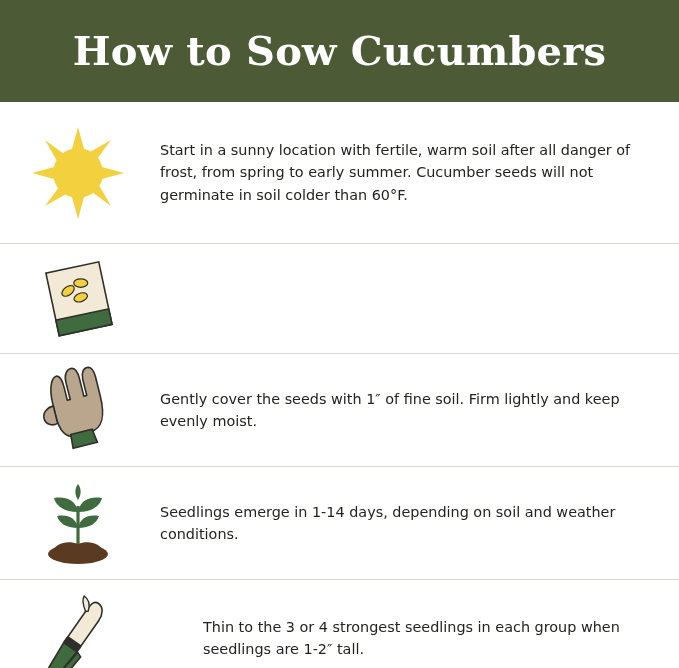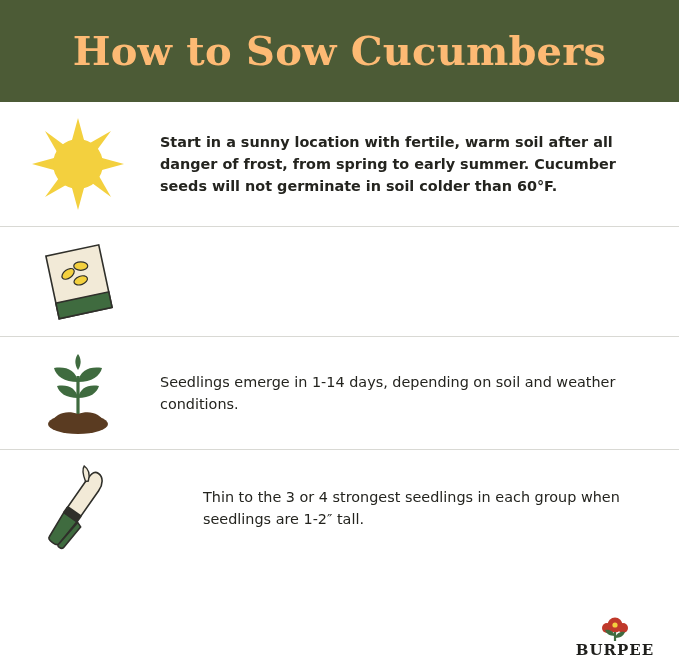--- a/index.html
+++ b/index.html
@@ -23,21 +23,21 @@
     height: 102px;
     background: #4c5b36;
     display: flex;
     align-items: center;
     justify-content: center;
   }
   .header-title {
     font-family: "DejaVu Serif", "Liberation Serif", serif;
     font-weight: bold;
     font-size: 40px;
-    color: #fdba74;
+    color: #ffffff;
     letter-spacing: 0.2px;
     text-align: center;
     line-height: 1.05;
   }
   .steps {
     position: relative;
   }
   .step {
     display: flex;
     align-items: center;
@@ -57,21 +57,21 @@
     justify-content: center;
   }
   .step-text {
     font-family: "DejaVu Sans", "Liberation Sans", sans-serif;
     font-size: 14.4px;
     line-height: 1.55;
     color: #24241f;
     padding-left: 12px;
     padding-right: 10px;
   }
-  .h-sun    { height: 125px; font-weight: bold; }
+  .h-sun    { height: 142px; }
   .h-seed   { height: 110px; }
   .h-glove  { height: 113px; }
   .h-sprout { height: 113px; }
   .h-prune  { height: 116px; }
 
   .logo {
     position: absolute;
     right: 18px;
     bottom: 10px;
     width: 92px;
@@ -127,20 +127,35 @@
             <rect x="24" y="10" width="54" height="64" fill="#f2ead7" stroke="#2f2f2a" stroke-width="1.6"></rect>
             <path d="M24 58 L78 58 L78 74 L24 74 Z" fill="#3f6b3f" stroke="#2f2f2a" stroke-width="1.6"></path>
             <ellipse cx="42" cy="32" rx="7" ry="4.2" fill="#f3d03e" stroke="#2f2f2a" stroke-width="1.2" transform="rotate(-25 42 32)"></ellipse>
             <ellipse cx="56" cy="27" rx="7" ry="4.2" fill="#f3d03e" stroke="#2f2f2a" stroke-width="1.2" transform="rotate(12 56 27)"></ellipse>
             <ellipse cx="53" cy="41" rx="7" ry="4.2" fill="#f3d03e" stroke="#2f2f2a" stroke-width="1.2" transform="rotate(-8 53 41)"></ellipse>
           </g>
         </svg>
       </div>
     </div>
 
+    <div class="step h-glove">
+      <div class="step-icon">
+        <svg width="94" height="92" viewBox="0 0 94 92">
+          <g transform="rotate(-14 47 46)">
+            <path d="M24 34 C24 16 30 8 34 8 C38 8 39 14 39 22 L39 34
+                     L42 34 L42 16 C42 8 46 4 50 4 C54 4 56 9 56 16 L56 34
+                     L59 34 L59 18 C59 11 62 7 66 7 C70 7 72 12 72 18 L72 38
+                     C72 58 66 70 54 70 L36 70 C28 70 24 60 24 48 Z" fill="#b9a68d" stroke="#2f2f2a" stroke-width="1.6" stroke-linejoin="round"></path>
+            <path d="M24 36 C18 36 12 40 12 46 C12 52 18 56 24 54 Z" fill="#b9a68d" stroke="#2f2f2a" stroke-width="1.6"></path>
+            <path d="M34 68 L56 68 L58 82 L33 82 Z" fill="#3f6b3f" stroke="#2f2f2a" stroke-width="1.6"></path>
+          </g>
+        </svg>
+      </div>
+      <div class="step-text">Gently cover the seeds with 1″ of fine soil. Firm lightly and keep evenly moist.</div>
+    </div>
 
     <div class="step h-sprout">
       <div class="step-icon">
         <svg width="100" height="86" viewBox="0 0 100 86">
           <path d="M50 70 L50 26" stroke="#3f6b3f" stroke-width="3.2" fill="none"></path>
           <path d="M50 32 C36 32 28 26 26 18 C38 16 48 20 50 32 Z" fill="#3f6b3f"></path>
           <path d="M50 32 C64 32 72 26 74 18 C62 16 52 20 50 32 Z" fill="#3f6b3f"></path>
           <path d="M50 48 C38 48 31 43 29 36 C40 34 48 38 50 48 Z" fill="#3f6b3f"></path>
           <path d="M50 48 C62 48 69 43 71 36 C60 34 52 38 50 48 Z" fill="#3f6b3f"></path>
           <path d="M50 20 C46 14 47 8 50 4 C53 8 54 14 50 20 Z" fill="#3f6b3f"></path>
@@ -161,26 +176,14 @@
             <path d="M46 58 L62 58 L60 86 C60 90 48 90 48 86 Z" fill="#3f6b3f" stroke="#2f2f2a" stroke-width="1.6"></path>
             <path d="M63 58 L68 60 L66 86 C66 90 58 90 60 86 Z" fill="#3f6b3f" stroke="#2f2f2a" stroke-width="1.6"></path>
           </g>
         </svg>
       </div>
       <div class="step-text">Thin to the 3 or 4 strongest seedlings in each group when seedlings are 1-2″ tall.</div>
     </div>
 
   </div>
 
-  <div class="logo">
-    <svg class="logo-mark" width="34" height="26" viewBox="0 0 34 26">
-      <circle cx="17" cy="9" r="7.5" fill="#c0392b"></circle>
-      <circle cx="9" cy="12" r="5" fill="#c0392b"></circle>
-      <circle cx="25" cy="12" r="5" fill="#c0392b"></circle>
-      <circle cx="17" cy="9" r="2.6" fill="#f3d03e"></circle>
-      <path d="M17 16 L17 25" stroke="#3f6b3f" stroke-width="2.2"></path>
-      <path d="M17 20 C11 20 8 17 7 14 C12 13 16 16 17 20 Z" fill="#3f6b3f"></path>
-      <path d="M17 22 C23 22 26 19 27 16 C22 15 18 18 17 22 Z" fill="#3f6b3f"></path>
-    </svg>
-    <div class="logo-text">BURPEE</div>
-  </div>
 
 </div>
 
 </body></html>

